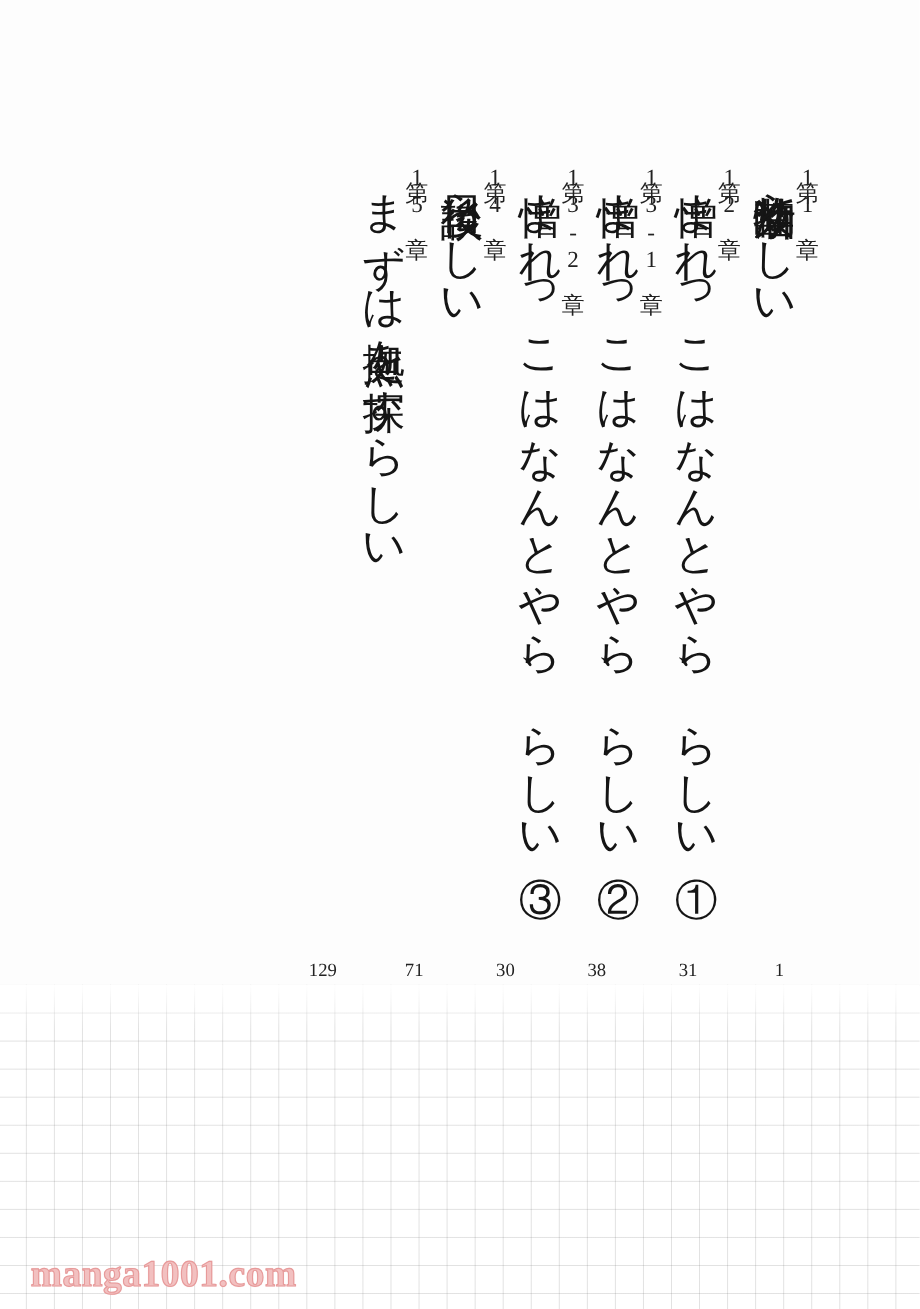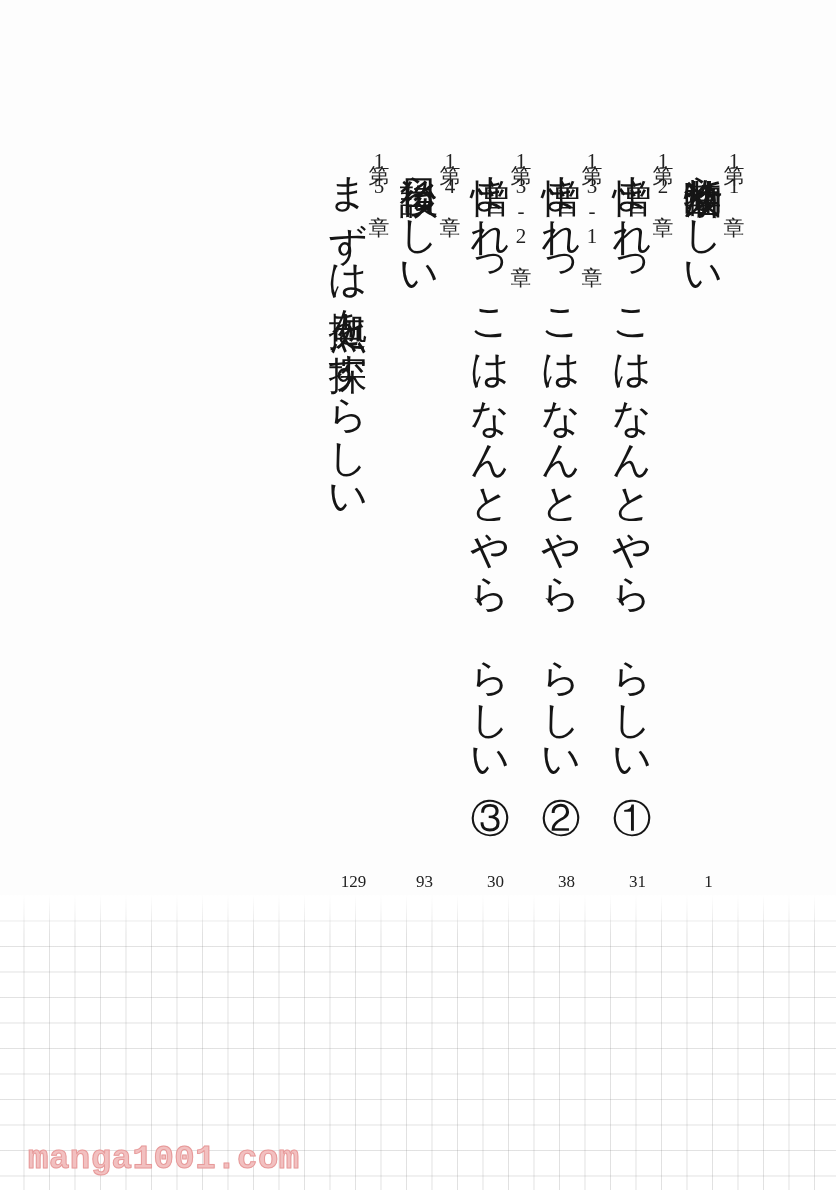--- a/index.html
+++ b/index.html
@@ -93,35 +93,36 @@
     position: absolute;
     top: 872px;
     left: 0;
     right: 0;
     height: 24px;
     display: flex;
     flex-direction: row;
     justify-content: flex-end;
     padding-right: 92px;
     box-sizing: border-box;
+    gap: 12px;
   }
   .page-num {
     width: 71px;
     text-align: center;
     font-size: 17px;
     color: #222;
     font-family: "Liberation Serif", "DejaVu Serif", serif;
   }
 
   
   .watermark {
     position: absolute;
     left: 28px;
     bottom: 12px;
-    font-family: Liberation Mono, monospace;
+    font-family: Liberation Serif, serif;
     font-weight: bold;
     font-size: 34px;
     letter-spacing: 0.5px;
     color: #f2c0c0;
     -webkit-text-stroke: 1px #e79a9a;
     text-shadow: 0 0 1px rgba(231,154,154,0.9);
     user-select: none;
   }
 </style>
 </head>
@@ -161,21 +162,21 @@
 
     <div class="toc-entry">
       <div class="chapter-no">第11章</div>
       <div class="chapter-title">油断禁物らしい</div>
     </div>
 
   </div>
 
   <div class="page-numbers">
     <div class="page-num">129</div>
-    <div class="page-num">93</div>
+    <div class="page-num">71</div>
     <div class="page-num">30</div>
     <div class="page-num">38</div>
     <div class="page-num">31</div>
     <div class="page-num">1</div>
   </div>
 
   <div class="watermark">manga1001.com</div>
 
 </div>
 

